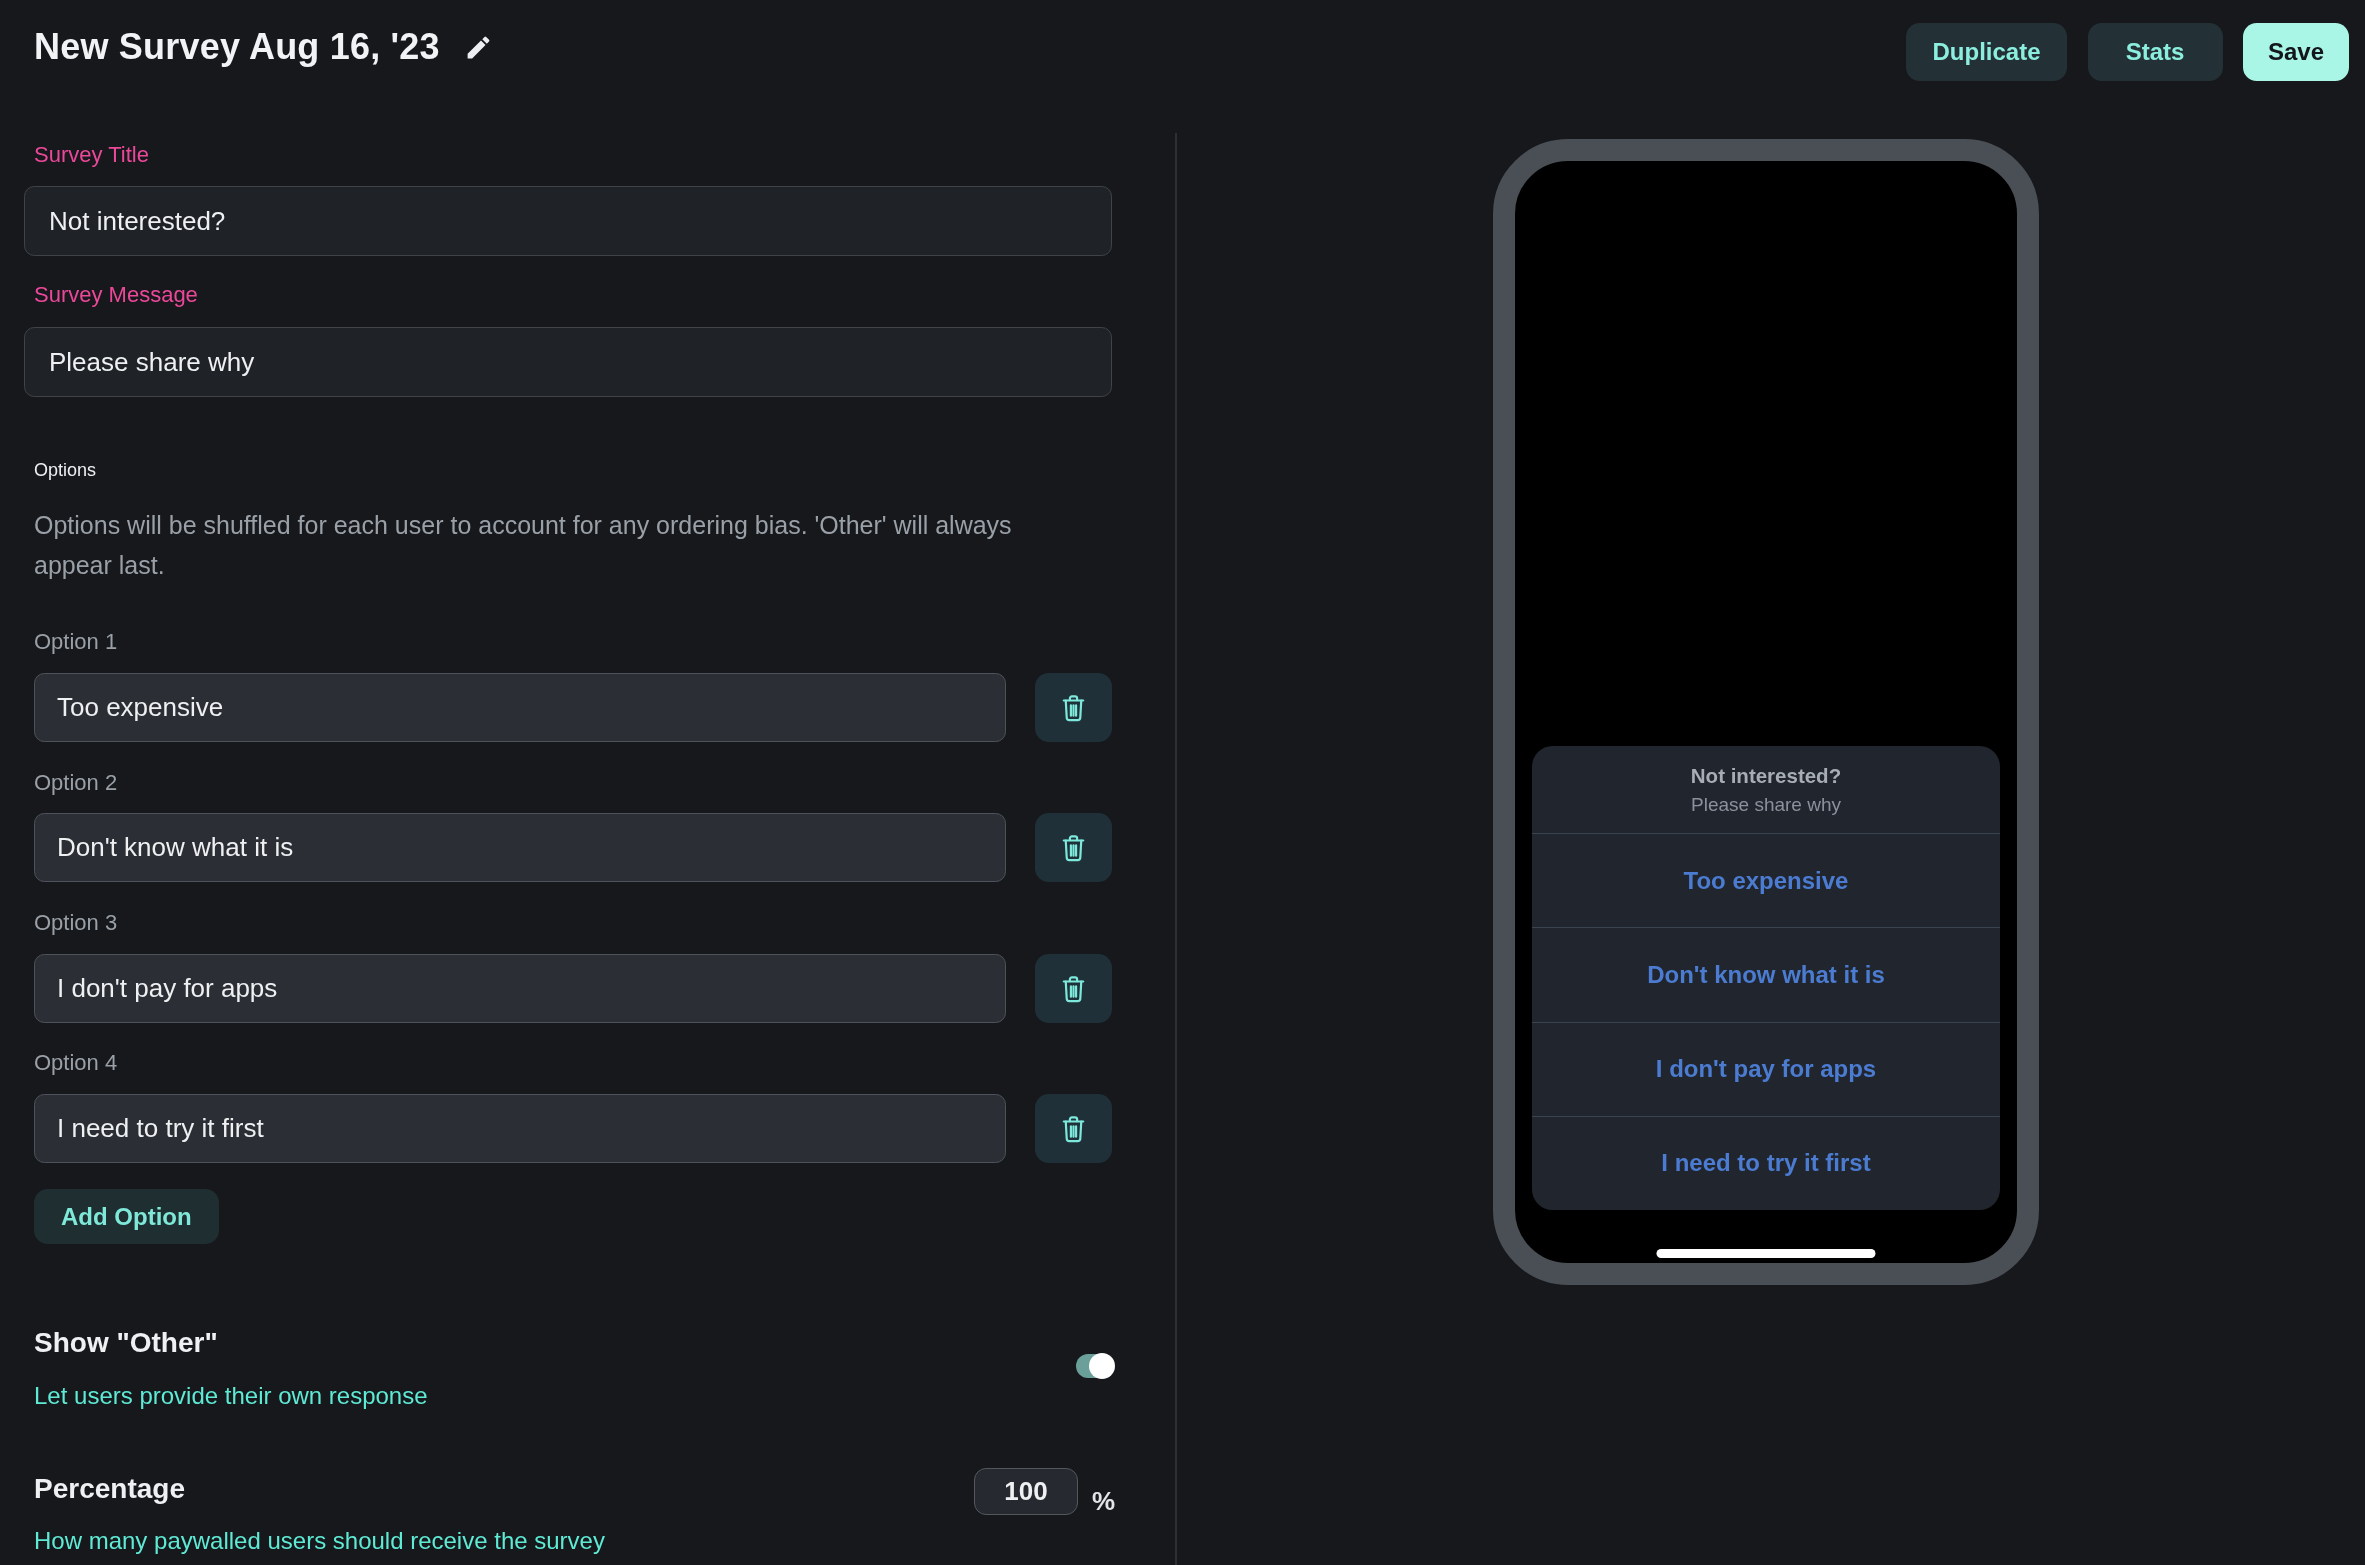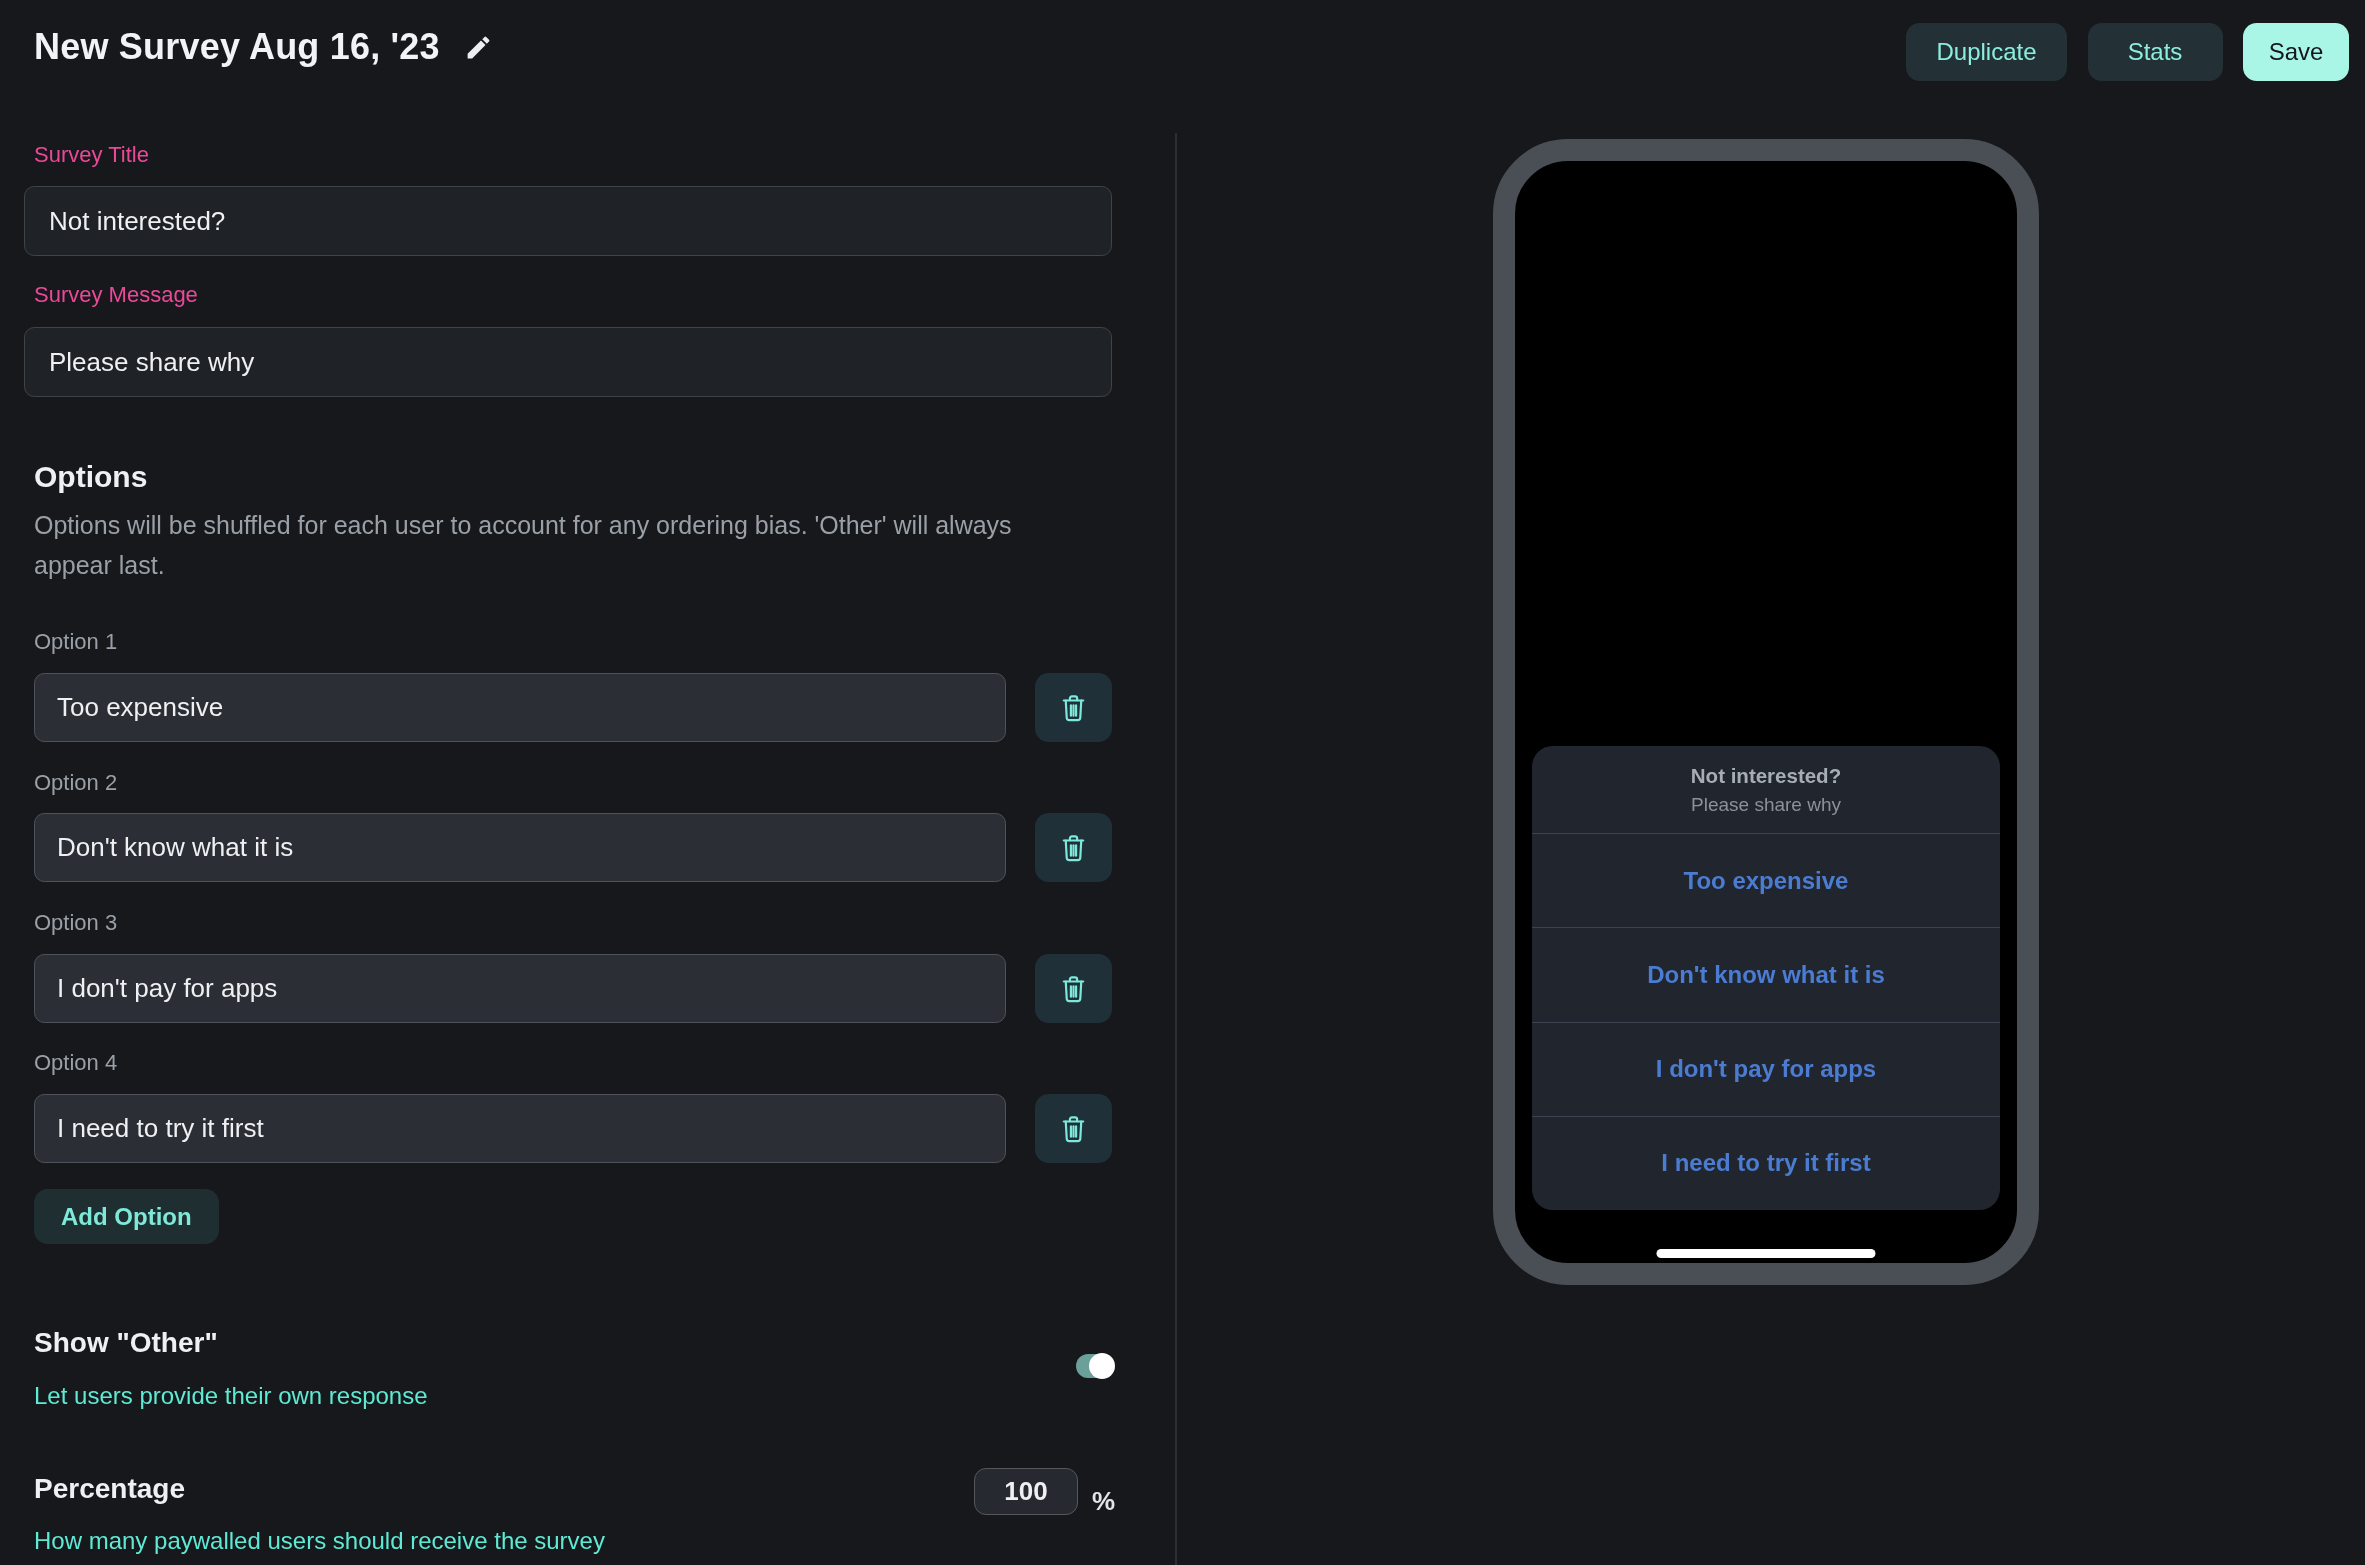--- a/index.html
+++ b/index.html
@@ -24,21 +24,21 @@
     width:34px;height:34px;border:none;background:transparent;
     display:flex;align-items:center;justify-content:center;cursor:pointer;padding:0;
   }
   .edit-btn svg{width:29px;height:29px;fill:#eceef0;}
   .header-buttons{
     position:absolute;top:23px;right:17px;
     display:flex;gap:20.5px;
   }
   .hbtn{
     height:58px;border:none;border-radius:13.7px;
-    font-family:inherit;font-size:24px;font-weight:400;
+    font-family:inherit;font-size:24px;font-weight:700;
     display:flex;align-items:center;justify-content:center;
     cursor:pointer;
   }
   .hbtn.teal{background:#233136;color:#8ceede;}
   .hbtn.solid{background:#a9f5e6;color:#13161a;}
   .btn-duplicate{width:161px;}
   .btn-stats{width:135px;}
   .btn-save{width:106px;}
 
   
@@ -47,21 +47,21 @@
     font-size:22px;color:#ec4899;
   }
   .text-input{
     position:absolute;left:24px;width:1088px;height:70px;
     background:#1f2227;border:1.7px solid #404449;border-radius:10.3px;
     color:#eef0f2;font-family:inherit;font-size:26px;font-weight:500;
     padding:0 24px;outline:none;
   }
   .section-heading{
     position:absolute;left:34px;
-    font-size:30px;font-weight:700;color:#eef0f2;
+    font-size:18px;font-weight:400;color:#eef0f2;
   }
   .section-desc{
     position:absolute;left:34px;top:505px;width:1039px;
     font-size:25px;line-height:40px;color:#9aa0a7;
   }
   .option-group{position:absolute;left:0;top:0;width:100%;height:0;}
   .opt-label{
     position:absolute;left:34px;
     font-size:22px;color:#9aa0a7;white-space:nowrap;
   }

